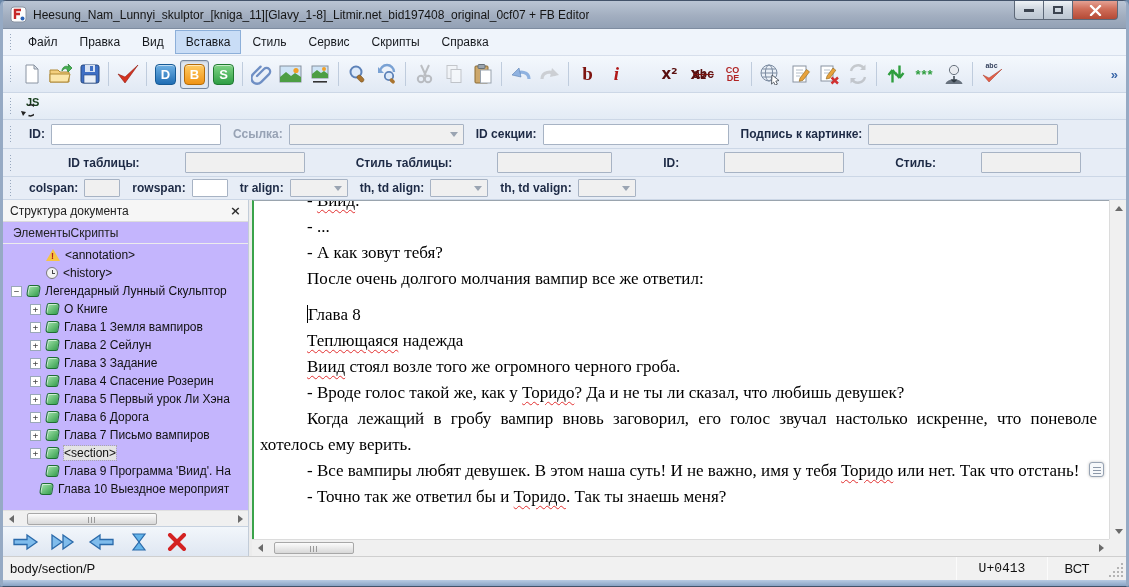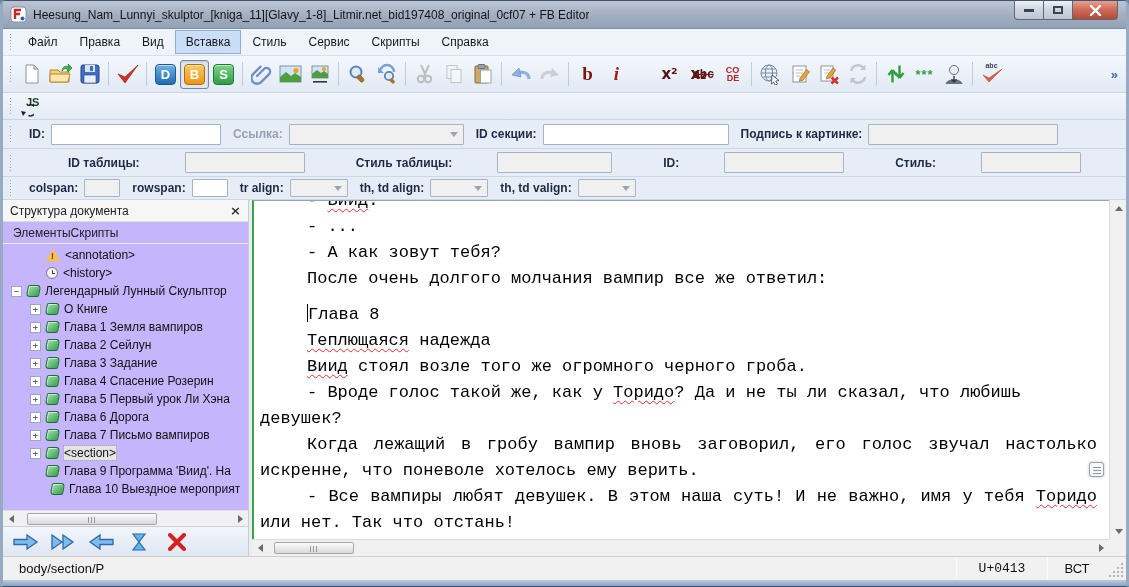--- a/index.html
+++ b/index.html
@@ -123,21 +123,21 @@
   .sb-nav{ height:30px; flex:0 0 30px; display:flex; align-items:center; gap:6px; padding-left:6px;
     background:linear-gradient(#f2f6fb,#dfe7f2); border-top:1px solid #c6d1df; }
   .nav-btn{ width:32px; height:26px; border:none; background:transparent; display:flex; align-items:center; justify-content:center; }
 
   .splitter{ width:3px; flex:0 0 3px; background:#ececec; }
 
   .main{ flex:1 1 auto; display:flex; flex-direction:column; min-width:0; position:relative; }
   .main-row{ flex:1 1 auto; display:flex; min-height:0; }
   .text-content{ flex:1 1 auto; overflow:hidden; border-left:2px solid #3aa34a; border-top:1px solid #9aa4ae;
     padding:2px 12px 0 6px; background:#fff;
-    font-family:Liberation Mono, monospace; font-size:17px; line-height:26px; color:#000; }
+    font-family:Liberation Serif, serif; font-size:17px; line-height:26px; color:#000; }
   .p{ text-indent:47px; margin:0; }
   .p.justify{ text-align:justify; }
   .p.cut{ margin-top:-15px; }
   .p.section-gap{ margin-top:10px; }
   .err{ text-decoration-line:underline; text-decoration-style:wavy; text-decoration-color:#e23030;
     text-decoration-thickness:1px; text-underline-offset:3px; }
   .caret{ display:inline-block; width:1px; height:18px; background:#000; vertical-align:-3px; }
 
   .vscroll{ width:17px; flex:0 0 17px; background:#f0f0f0; border-left:1px solid #dcdcdc;
     display:flex; flex-direction:column; }
@@ -148,21 +148,21 @@
   .h-track{ flex:1; }
   .scroll-corner{ width:17px; height:17px; flex:0 0 17px; background:#f0f0f0; }
   .origin-marker{ position:absolute; right:22px; top:262px; width:15px; height:15px;
     border:1px solid #96a2b2; border-radius:3px; background:#f6f8fa; box-shadow:0 0 3px rgba(0,0,0,.25); }
   .origin-marker::after{ content:""; position:absolute; left:3px; top:4px; width:8px; height:7px;
     background-image:repeating-linear-gradient(#8c98a8 0 1px, transparent 1px 3px); }
 
   
   .statusbar{ height:24px; flex:0 0 24px; background:#f1f1f1; border-top:1px solid #cfcfcf;
     display:flex; align-items:stretch; font-size:13px; color:#111; }
-  .st-path{ flex:1 1 auto; display:flex; align-items:center; padding-left:16px; }
+  .st-path{ flex:1 1 auto; display:flex; align-items:center; padding-left:7px; }
   .st-sep{ width:1px; background:#cdcdcd; border-right:1px solid #fbfbfb; }
   .st-cell{ display:flex; align-items:center; justify-content:center; }
   .st-unicode{ width:90px;font-family:Liberation Mono, monospace; }
   .st-mode{ width:58px; }
   .st-grip{ width:18px; background-image:radial-gradient(#b4b4b4 38%, transparent 42%); background-size:4px 4px;
     background-position:bottom right; clip-path:polygon(100% 0, 100% 100%, 0 100%); margin:3px 2px 2px 0; }
   .bottomstrip{ height:6px; flex:0 0 6px; background:linear-gradient(#b9cbe3,#89a3c4); }
 </style>
 </head>
 <body>
@@ -576,21 +576,21 @@
           <div class="tree-row" style="padding-left: 27px;">
             <span class="expander">+</span>
             <span class="ti ti-scroll"></span>
             <span class="tree-label selected">&lt;section&gt;</span>
           </div>
           <div class="tree-row" style="padding-left: 27px;">
             <span class="exp-spacer"></span>
             <span class="ti ti-scroll"></span>
             <span class="tree-label">Глава 9 Программа 'Виид'. На</span>
           </div>
-          <div class="tree-row" style="padding-left: 32px; text-align: center;">
+          <div class="tree-row" style="padding-left: 21px; text-align: center;">
             <span class="exp-spacer"></span>
             <span class="ti ti-scroll"></span>
             <span class="tree-label">Глава 10 Выездное мероприят</span>
           </div>
         </div>
       <div class="sb-hscroll">
         <span class="scroll-arrow">
             <span class="tri-l"></span>
           </span>
         <span class="scroll-thumb sb-thumb"></span>

